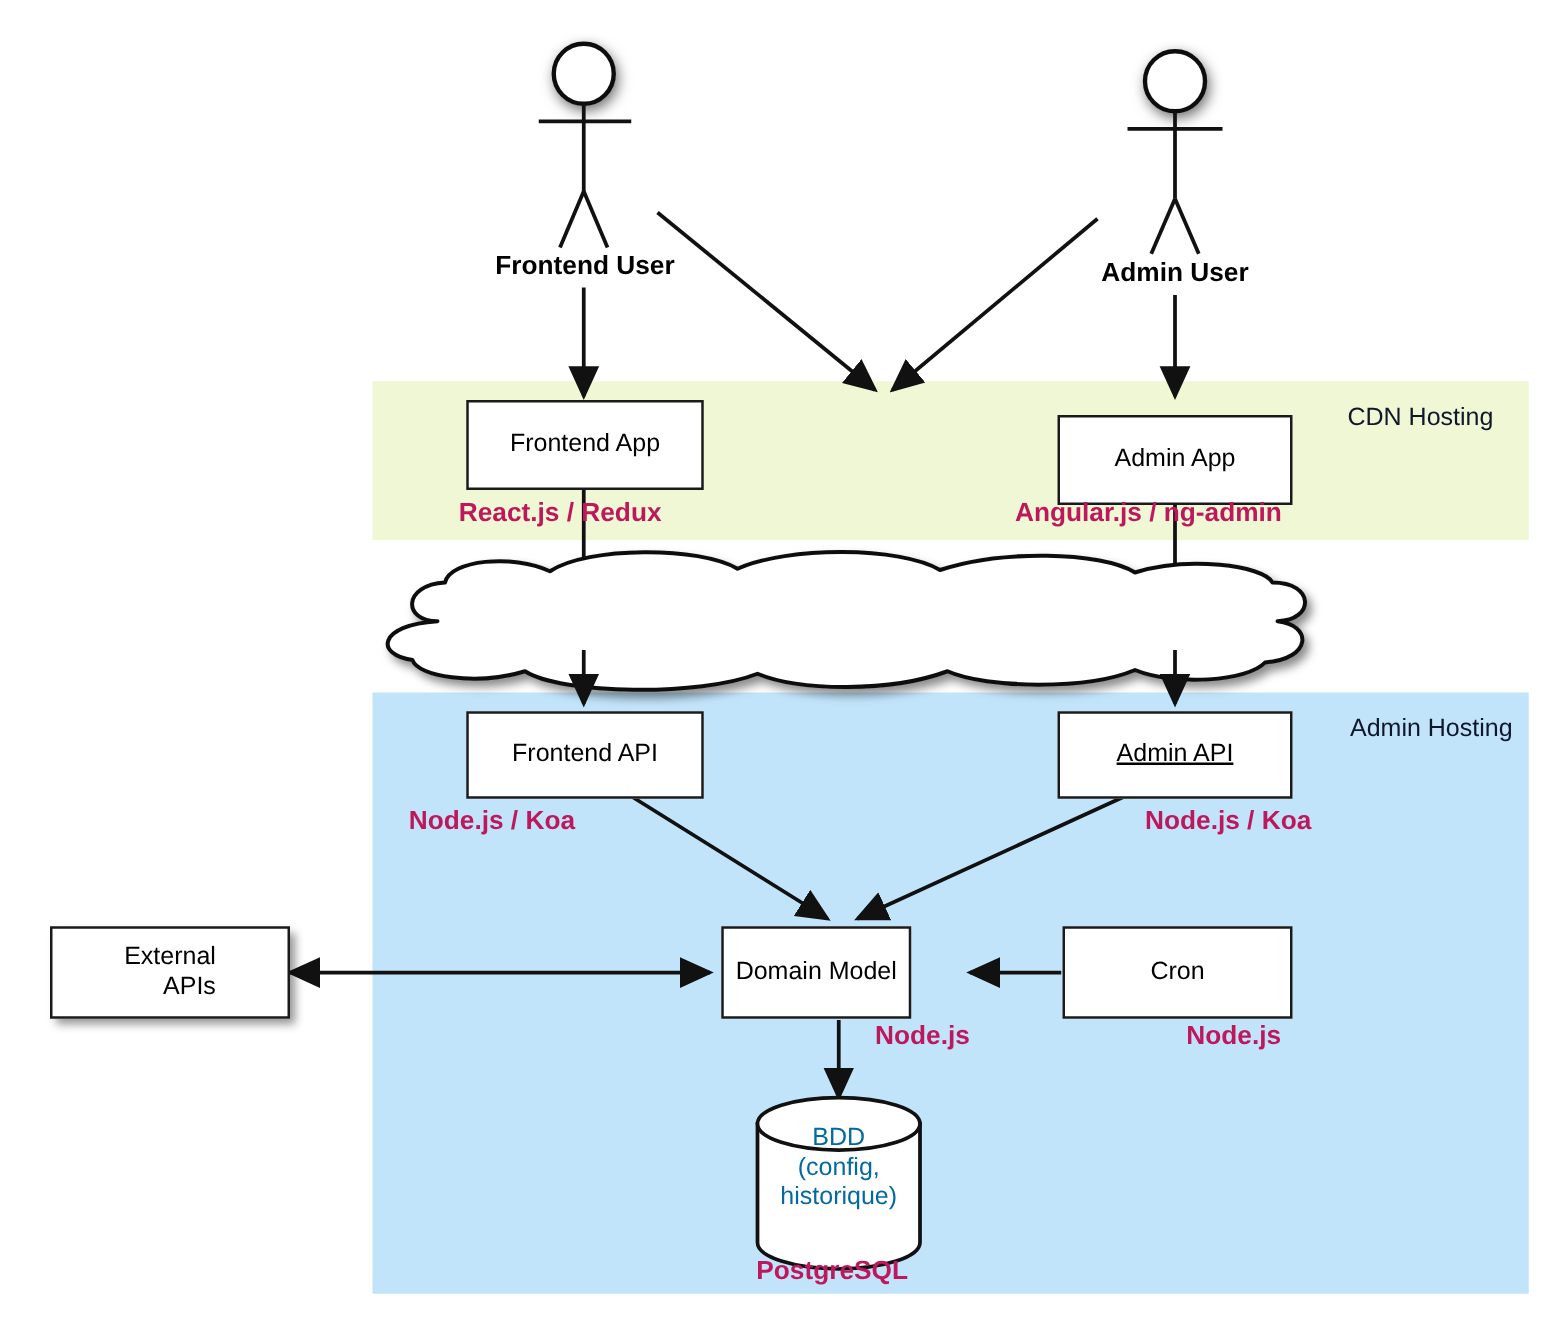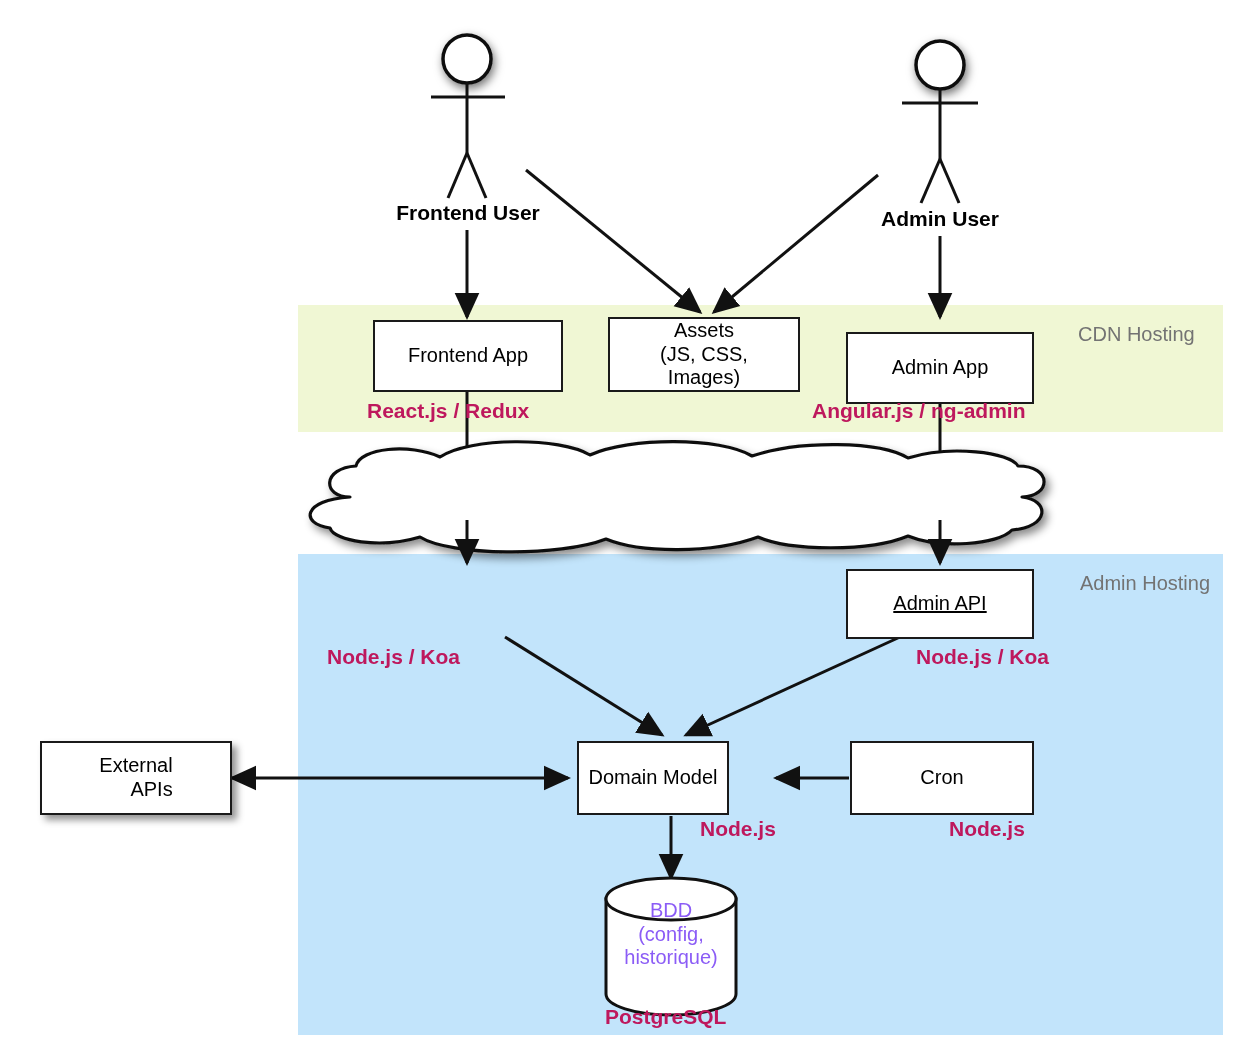--- a/index.html
+++ b/index.html
@@ -21,21 +21,21 @@
   #stage svg.layer {
     position: absolute;
     left: 0;
     top: 0;
     width: 1243px;
     height: 1056px;
   }
   .zone-label {
     position: absolute;
     font-size: 20px;
-    color: #737373;
+    color: #0f172a;
     white-space: nowrap;
   }
   .node-box {
     position: absolute;
     box-sizing: border-box;
     background: #ffffff;
     border: 2.5px solid #1a1a1a;
     display: flex;
     align-items: center;
     justify-content: center;
@@ -61,21 +61,21 @@
     font-size: 21px;
     font-weight: bold;
     color: #be185d;
     white-space: nowrap;
   }
   .db-label {
     position: absolute;
     text-align: center;
     font-size: 20px;
     line-height: 1.18;
-    color: #8b5cf6;
+    color: #0369a1;
     white-space: pre-line;
     pointer-events: none;
   }
 </style>
 </head>
 <body>
 
 <div id="stage">
 
   <svg class="layer" viewBox="0 0 1243 1056" xmlns="http://www.w3.org/2000/svg">
@@ -163,26 +163,24 @@
   </svg>
 
   <div class="zone-label" style="left:1078px; top:323px;">CDN Hosting</div>
   <div class="zone-label" style="left:1080px; top:572px;">Admin Hosting</div>
 
   <div class="actor-label" style="left:373px; top:201px; width:190px;">Frontend User</div>
   <div class="actor-label" style="left:858px; top:207px; width:164px;">Admin User</div>
 
   <div class="node-box" style="left:373px; top:320px; width:190px; height:72px;">Frontend App</div>
 
-  <div class="node-box" style="left:608px; top:317px; width:192px; height:75px;">Assets
-(JS, CSS,
-Images)</div>
 
   <div class="node-box" style="left:846px; top:332px; width:188px; height:72px;">Admin App</div>
 
+  <div class="node-box" style="left:373px; top:569px; width:190px; height:70px;">Frontend API</div>
 
   <div class="node-box" style="left:846px; top:569px; width:188px; height:70px;text-decoration:underline;">Admin API</div>
 
   <div class="node-box shadowed" style="left:40px; top:741px; width:192px; height:74px;text-align:right;">External
 APIs</div>
 
   <div class="node-box" style="left:577px; top:741px; width:152px; height:74px;">Domain Model</div>
 
   <div class="node-box" style="left:850px; top:741px; width:184px; height:74px;">Cron</div>
 

